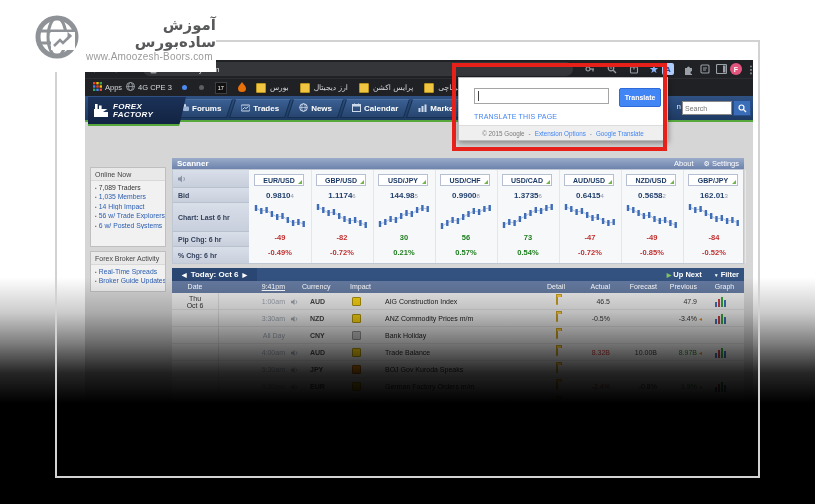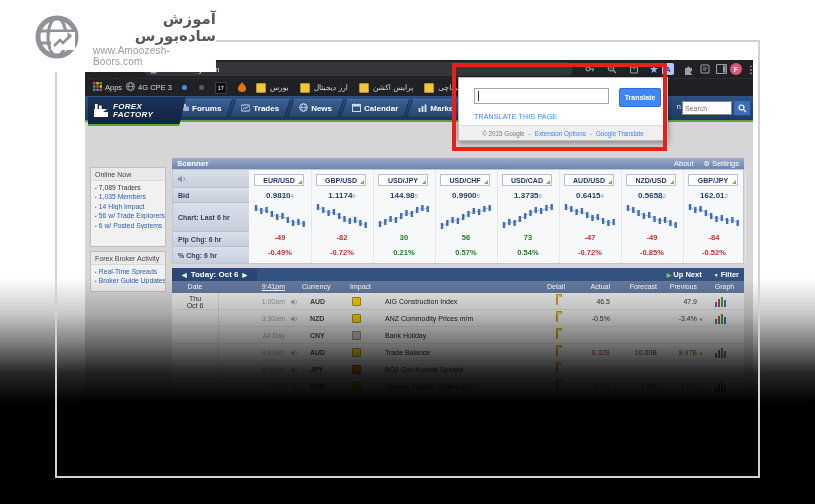--- a/index.html
+++ b/index.html
@@ -4,21 +4,21 @@
 <style>
   html,body{margin:0;padding:0;background:#fff;}
   #canvas{position:relative;width:815px;height:504px;background:#ffffff;overflow:hidden;
           font-family:"Liberation Sans",sans-serif;-webkit-font-smoothing:antialiased;}
   
   #shade{position:absolute;left:0;top:0;width:815px;height:504px;z-index:40;pointer-events:none;
     background:linear-gradient(180deg,rgba(0,0,0,0) 0%,rgba(0,0,0,0) 55%,rgba(0,0,0,0.2) 62%,rgba(0,0,0,0.5) 68%,rgba(0,0,0,0.85) 74%,#000 80%,#000 100%);}
   #frame{position:absolute;left:55px;top:40px;width:705px;height:438px;border:2px solid #d2d2d2;
          box-sizing:border-box;z-index:45;pointer-events:none;}
   #wm{position:absolute;left:34px;top:6px;width:182px;height:66px;background:#fff;z-index:46;display:flex;align-items:center;}
-  #wm .txt{margin-left:13px;}
+  #wm .txt{margin-left:6px;}
   #wm .t1{font-family:"DejaVu Sans",sans-serif;direction:rtl;font-size:15px;font-weight:bold;color:#58595b;line-height:17px;}
   #wm .t2{font-size:10px;color:#9a9a9a;letter-spacing:.2px;}
   
   #browser{position:absolute;left:85px;top:60px;width:668px;height:355px;z-index:10;overflow:hidden;background:#d6d6d6;}
   #addrbar{position:absolute;left:0;top:0;width:668px;height:18px;background:#202124;}
   .navg{position:absolute;top:2px;color:#9aa0a6;font-size:11px;line-height:14px;}
   #pill{position:absolute;left:58px;top:2px;width:430px;height:14px;background:#35363a;border-radius:7px;
         display:flex;align-items:center;padding-left:7px;box-sizing:border-box;}
   #pill .url{color:#e4e6ea;font-size:8px;margin-left:4px;}
   .tico{position:absolute;top:2px;width:14px;height:14px;display:flex;align-items:center;justify-content:center;}

